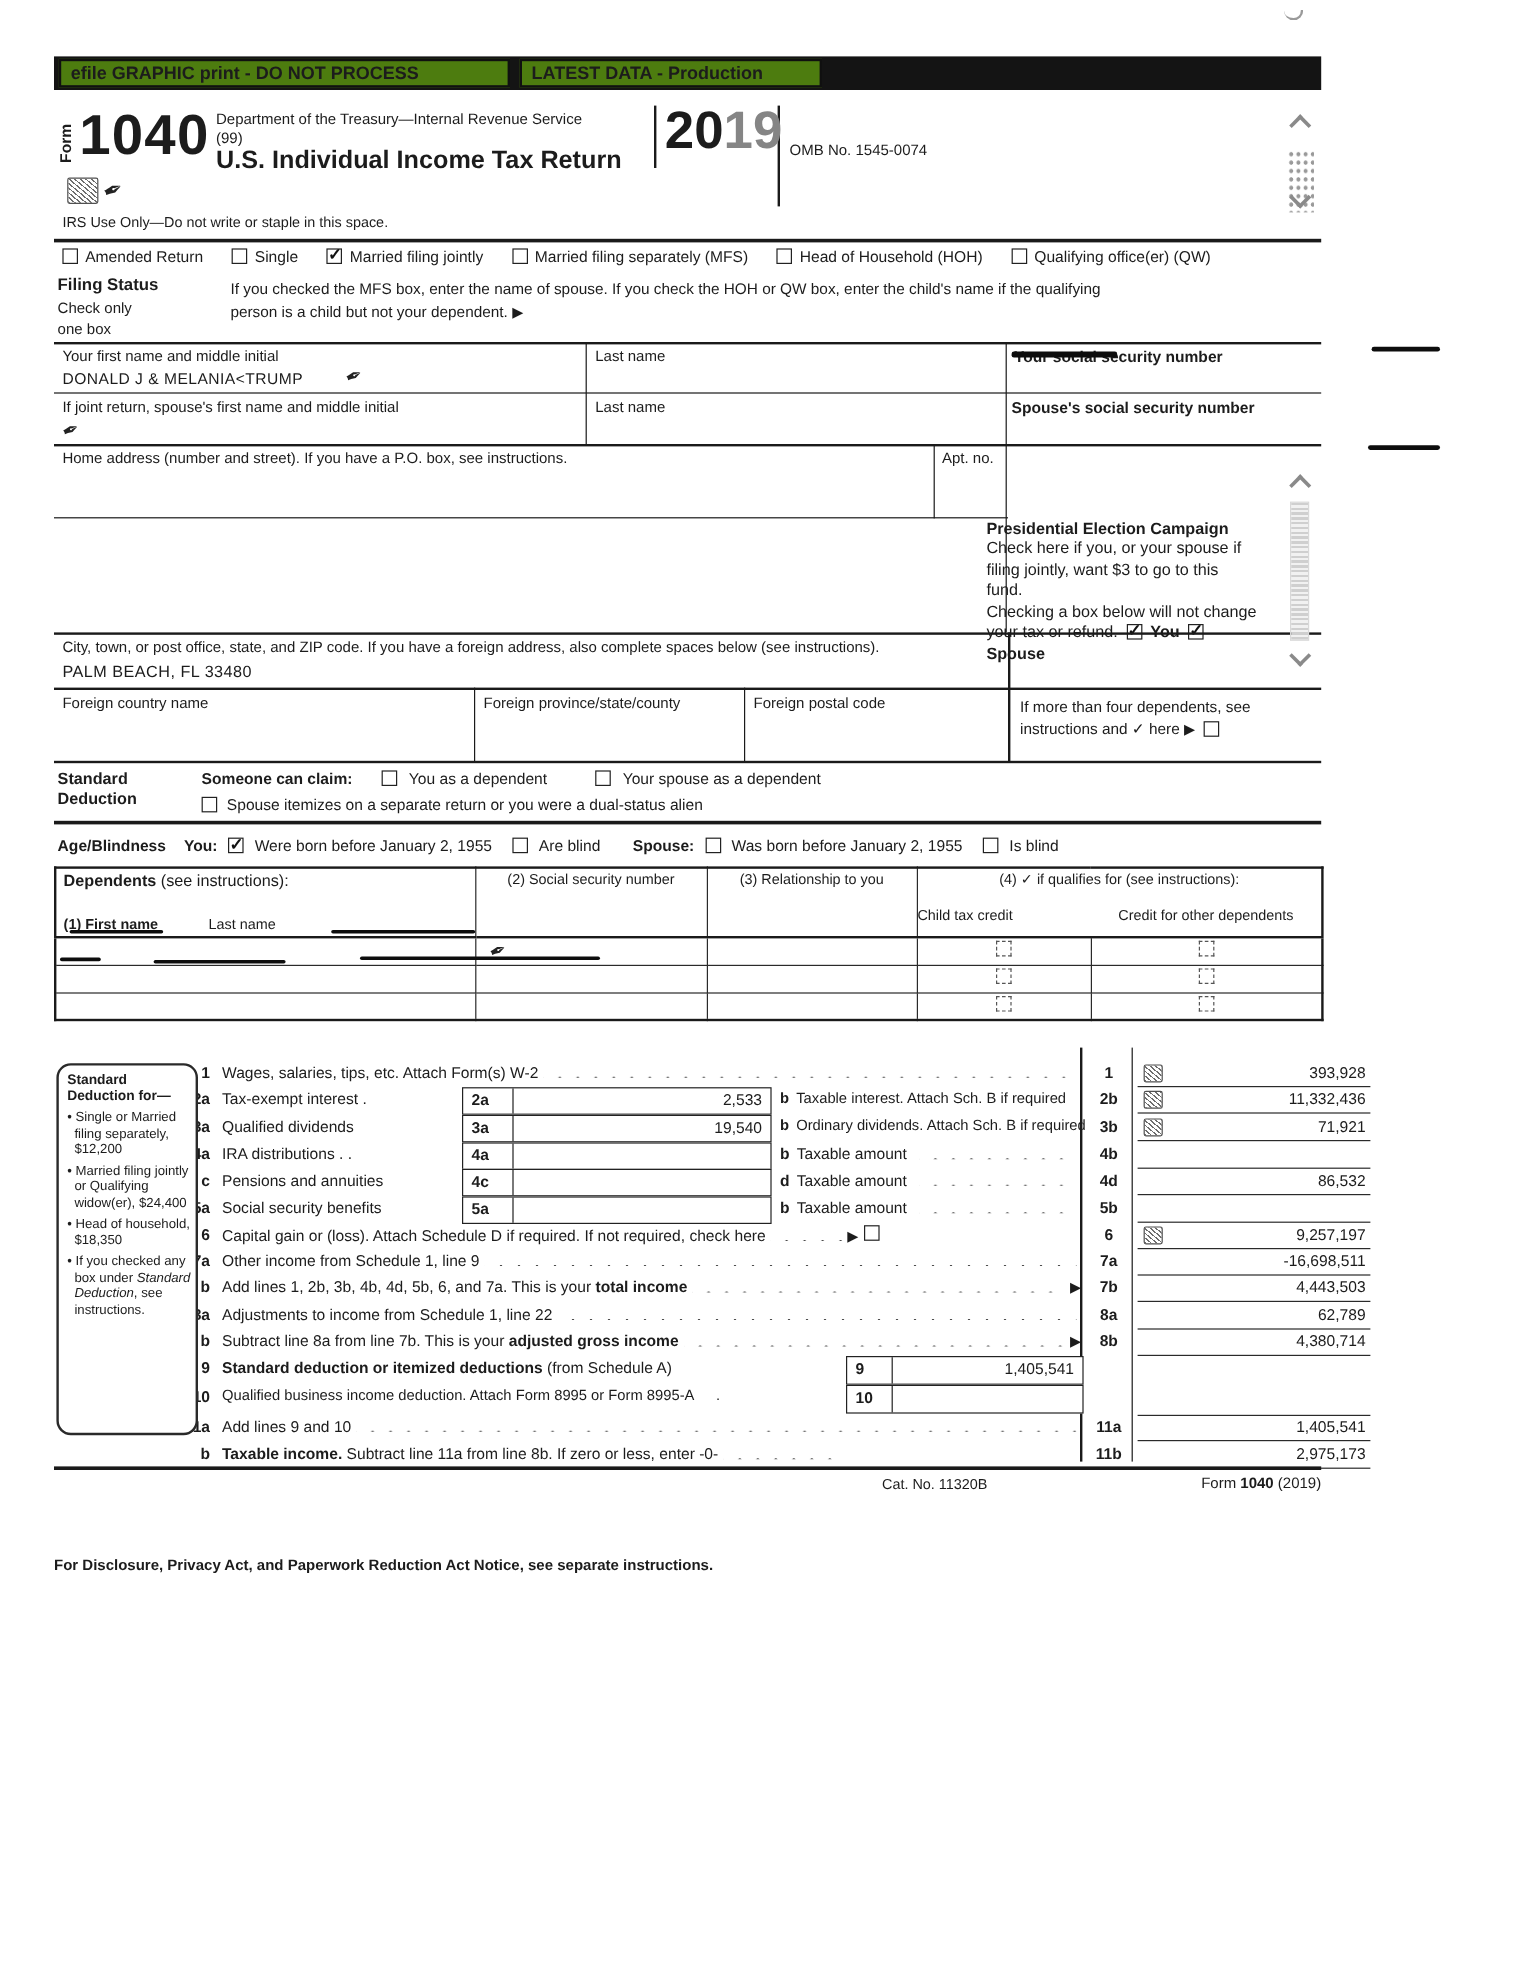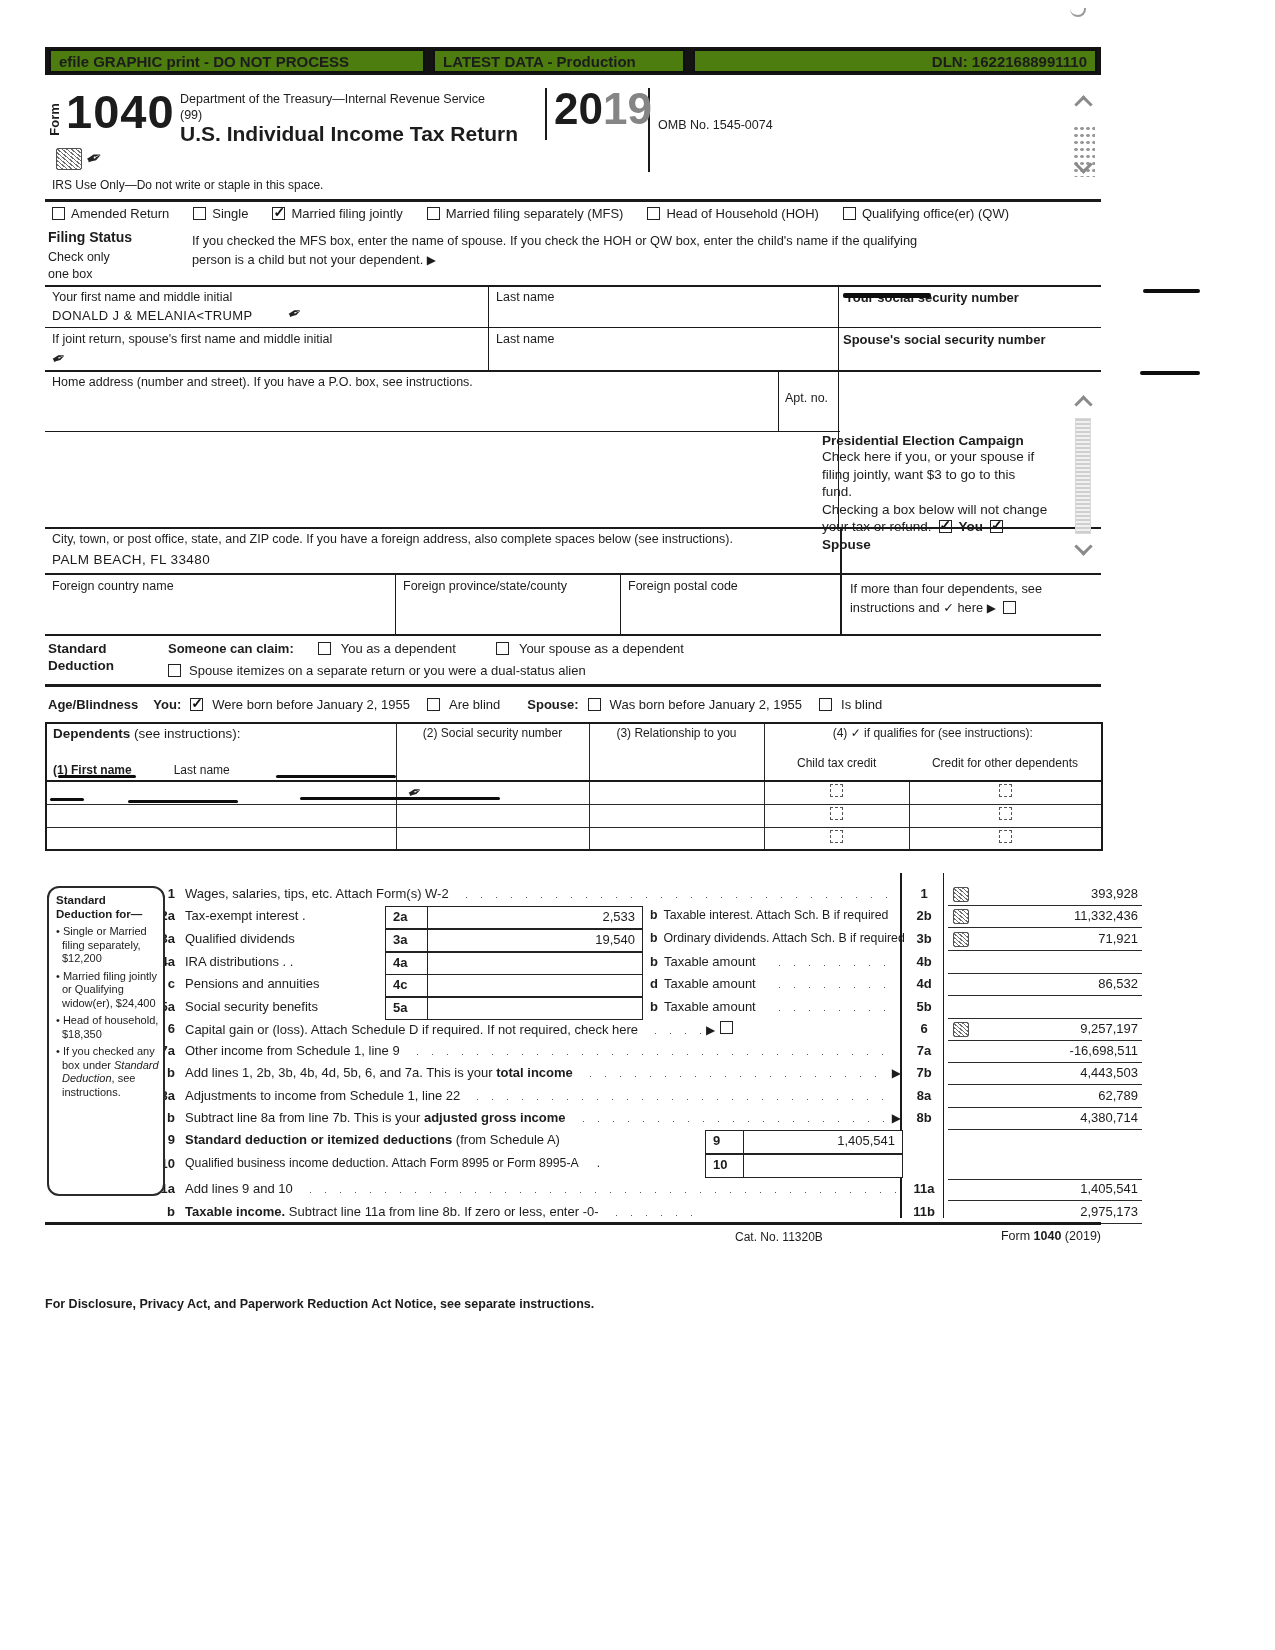--- a/index.html
+++ b/index.html
@@ -88,23 +88,20 @@
 <div id="page">
 
   <div class="arc" style="left:1070px; top:8px;"></div>
 
   <div class="topbar">
     <div class="topcell" style="left:4px; width:376px;">
       <span>efile GRAPHIC print - DO NOT PROCESS</span>
     </div>
     <div class="topcell" style="left:388px; width:252px;">
       <span>LATEST DATA - Production</span>
-    </div>
-    <div class="topcell dlncell" style="left:648px; width:404px;">
-      <span>DLN: 16221688991110</span>
     </div>
   </div>
 
   <div class="abs" style="left:38px; top:112px; font-size:13px; font-weight:bold; transform:rotate(-90deg); transform-origin:center;"><span>Form</span></div>
   <div class="abs b" style="left:66px; top:84px; font-size:47px; letter-spacing:1px;"><span>1040</span></div>
   <div class="abs serif" style="left:180px; top:92px; font-size:12.5px;">
     <span>Department of the Treasury—Internal Revenue Service</span></div>
   <div class="abs serif" style="left:180px; top:108px; font-size:12.5px;">
     <span>(99)</span></div>
   <div class="abs serif b" style="left:180px; top:122px; font-size:21px;">
@@ -184,21 +181,21 @@
   <span class="squig" style="left:52px; top:348px;">✒</span>
   <div class="abs" style="left:496px; top:332px; font-size:12.5px;">
     <span>Last name</span></div>
   <div class="abs b" style="left:843px; top:332px; font-size:13px;">
     <span>Spouse's social security number</span></div>
   <div class="redact" style="left:1140px; top:371px; width:60px; height:4px;"></div>
 
   <div class="abs" style="left:52px; top:375px; font-size:12.5px;">
     <span>Home address (number and street). If you have a P.O. box, see instructions.</span></div>
   <div class="vline" style="left:778px; top:370px; width:1.4px; height:62px;"></div>
-  <div class="abs" style="left:785px; top:375px; font-size:12.5px;margin-top:16px;">
+  <div class="abs" style="left:785px; top:375px; font-size:12.5px;">
     <span>Apt. no.</span></div>
   <div class="hline" style="left:45px; top:431px; width:795px; height:1.4px;"></div>
 
   <div class="abs" style="left:822px; top:433px; width:276px; font-size:13px;">
     <div class="b" style="font-size:13.5px;"><span>Presidential Election Campaign</span></div>
     <div class="serif" style="font-size:13.5px; line-height:17.5px;">
       <span>Check here if you, or your spouse if</span><br>
       <span>filing jointly, want $3 to go to this</span><br>
       <span>fund.</span><br>
       <span>Checking a box below will not change</span><br>
@@ -281,21 +278,21 @@
         <div style="margin-top:22px; display:flex; gap:42px;">
           <span class="b"><span>(1) First name</span></span>
           <span><span>Last name</span></span>
         </div>
       </td>
       <td style="text-align:center;"><span>(2)  Social security number</span></td>
       <td style="text-align:center;"><span>(3)  Relationship to you</span></td>
       <td colspan="2" style="padding:2px 0;">
         <div style="text-align:center;"><span>(4) ✓ if qualifies for (see instructions):</span></div>
         <div style="display:flex; margin-top:16px;">
-          <span style="width:145px; text-align:center;"><span>Child tax credit</span></span>
+          <span style="width:145px; "><span>Child tax credit</span></span>
           <span style="width:193px; text-align:center;"><span>Credit for other dependents</span></span>
         </div>
       </td>
     </tr>
     <tr>
       <td></td>
           <td></td>
       <td><span></span></td>
       <td style="text-align:center;"><span class="cb dashed"></span></td>
       <td style="text-align:center;"><span class="cb dashed"></span></td>

